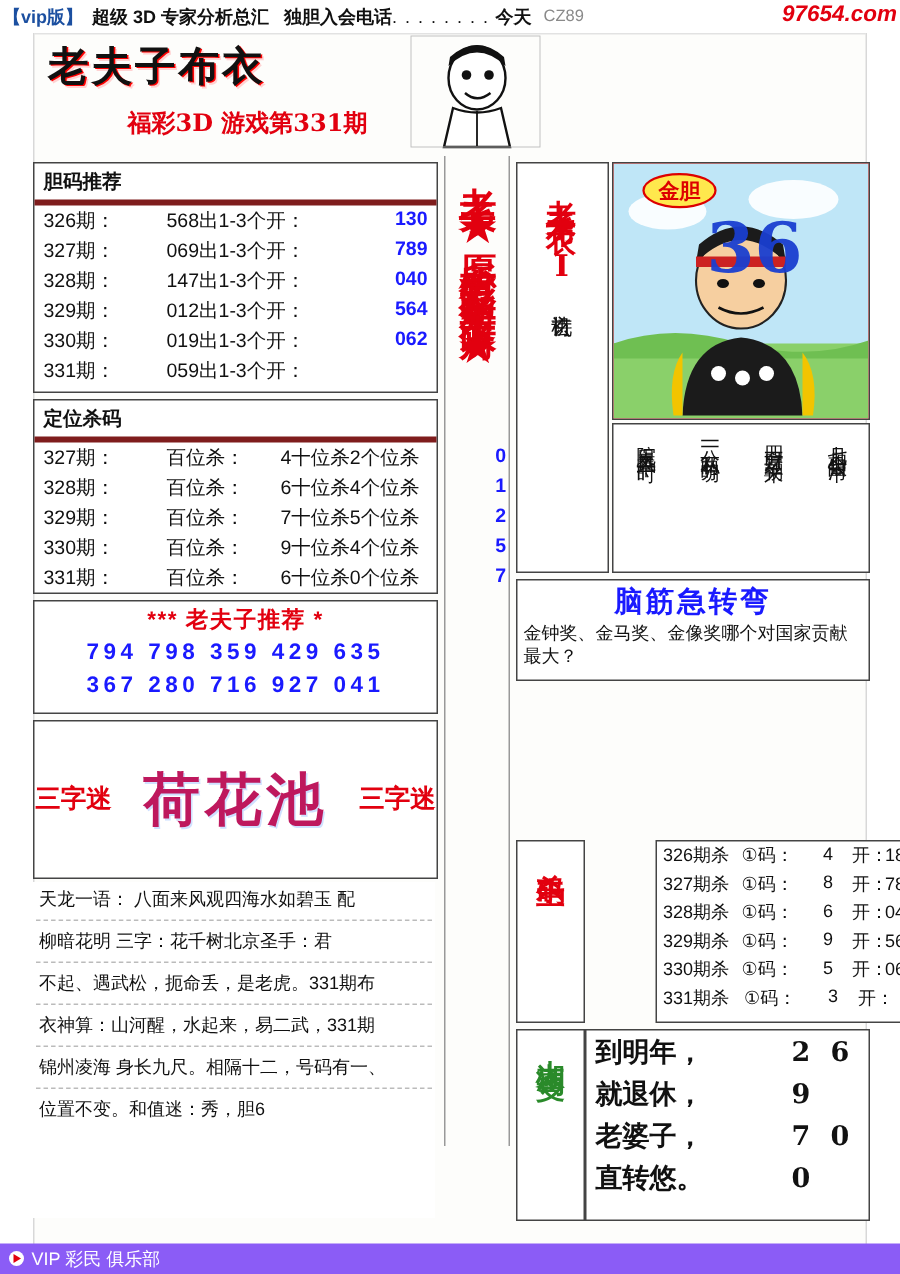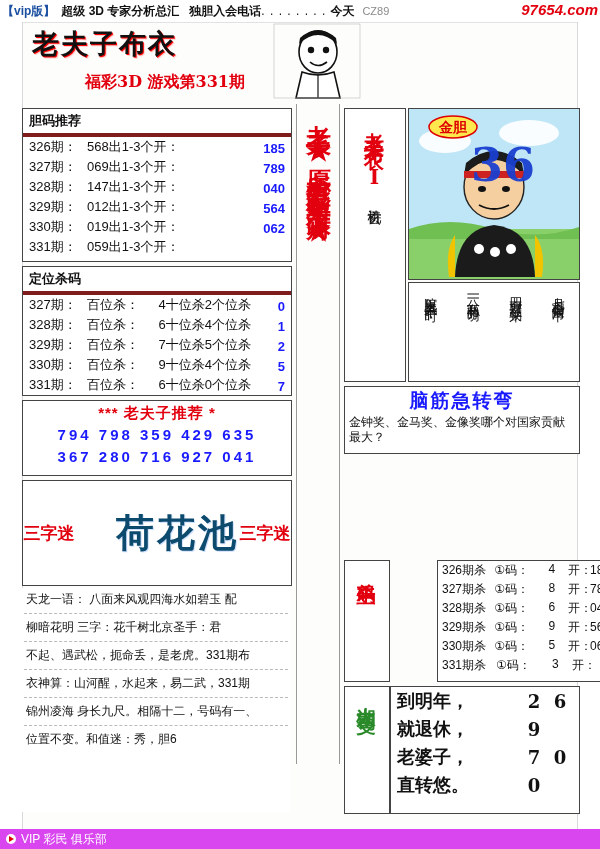--- a/index.html
+++ b/index.html
@@ -91,22 +91,22 @@
   
   .box{position:absolute;border:1px solid #444;background:#fff;}
   .boxtitle{
     font-size:13px;color:#111;padding:3px 6px;border-bottom:4px solid #7f1d1d;
     font-weight:bold;
   }
 
   
   .blk-danma{left:0;top:86px;width:268px;height:152px;}
   .rowline{
-    display:flex;align-items:flex-end;font-size:13px;color:#111;
-    padding:1px 6px;white-space:nowrap;
+    display:flex;align-items:flex-start;font-size:13px;color:#111;
+    padding:1px 6px;white-space:nowrap;gap:24px;
   }
   .rowline .k{min-width:58px;color:#111;}
   .rowline .m{flex:1;color:#111;}
   .rowline .v{color:#1a1aff;font-weight:bold;min-width:34px;text-align:right;}
 
   .blk-dingwei{left:0;top:244px;width:268px;height:128px;}
   .blk-tuijian{left:0;top:378px;width:268px;height:74px;}
   .tj-title{
     text-align:center;color:#e2000f;font-weight:bold;font-size:15px;
     padding-top:3px;letter-spacing:1px;
@@ -117,22 +117,22 @@
   }
 
   .blk-hehua{left:0;top:458px;width:268px;height:104px;}
   .hehua-inner{display:flex;height:100%;align-items:center;}
   .hh-side{
     width:52px;text-align:center;color:#e2000f;font-weight:bold;
     font-size:17px;line-height:20px;
     font-family:"DejaVu Serif","Liberation Serif",serif;
   }
   .hh-mid{
-    flex:1;text-align:right;font-size:38px;font-weight:bold;
-    color:#0c4a6e;letter-spacing:3px;
+    flex:1;text-align:center;font-size:38px;font-weight:bold;
+    color:#be185d;letter-spacing:3px;
     font-family:"DejaVu Serif","Liberation Serif",serif;
     text-shadow:1px 1px 0 #cfe0ff;
   }
 
   .blk-text{left:0;top:566px;width:268px;height:224px;border:none;}
   .tline{font-size:12px;color:#111;padding:3px 4px;white-space:nowrap;}
   .tsep{border-bottom:1px dashed #bbb;margin:2px 2px;}
 
   
   .blk-laofu{left:322px;top:86px;width:60px;height:272px;}
@@ -211,21 +211,21 @@
     display:flex;align-items:center;font-size:18px;color:#111;
     padding:2px 6px;font-weight:bold;
     font-family:"DejaVu Serif","Liberation Serif",serif;
   }
   .th-row .w{flex:1;}
   .th-row .n{width:26px;text-align:center;}
 
   
   .botbar{
     position:absolute;left:0;bottom:0;width:600px;height:20px;
-    background:#d946ef;color:#fff;display:flex;align-items:center;
+    background:#8b5cf6;color:#fff;display:flex;align-items:center;
     font-size:12px;
   }
   .botbar .dot{
     width:10px;height:10px;border-radius:50%;background:#fff;
     margin:0 5px 0 6px;position:relative;
   }
   .botbar .dot:after{
     content:"";position:absolute;left:3px;top:2px;width:0;height:0;
     border-left:5px solid #e2000f;border-top:3px solid transparent;
     border-bottom:3px solid transparent;
@@ -274,21 +274,21 @@
 
     <div class="vcol">
       <span class="vtext">老夫子★愿所有彩民新年发大财★</span>
     </div>
 
     <div class="box blk-danma">
       <div class="boxtitle">胆码推荐</div>
       <div class="rowline">
         <span class="k">326期：</span>
         <span class="m">568出1-3个开：</span>
-        <span class="v">185</span>
+        <span class="v">130</span>
       </div>
       <div class="rowline">
         <span class="k">327期：</span>
         <span class="m">069出1-3个开：</span>
         <span class="v">789</span>
       </div>
       <div class="rowline">
         <span class="k">328期：</span>
         <span class="m">147出1-3个开：</span>
         <span class="v">040</span>

